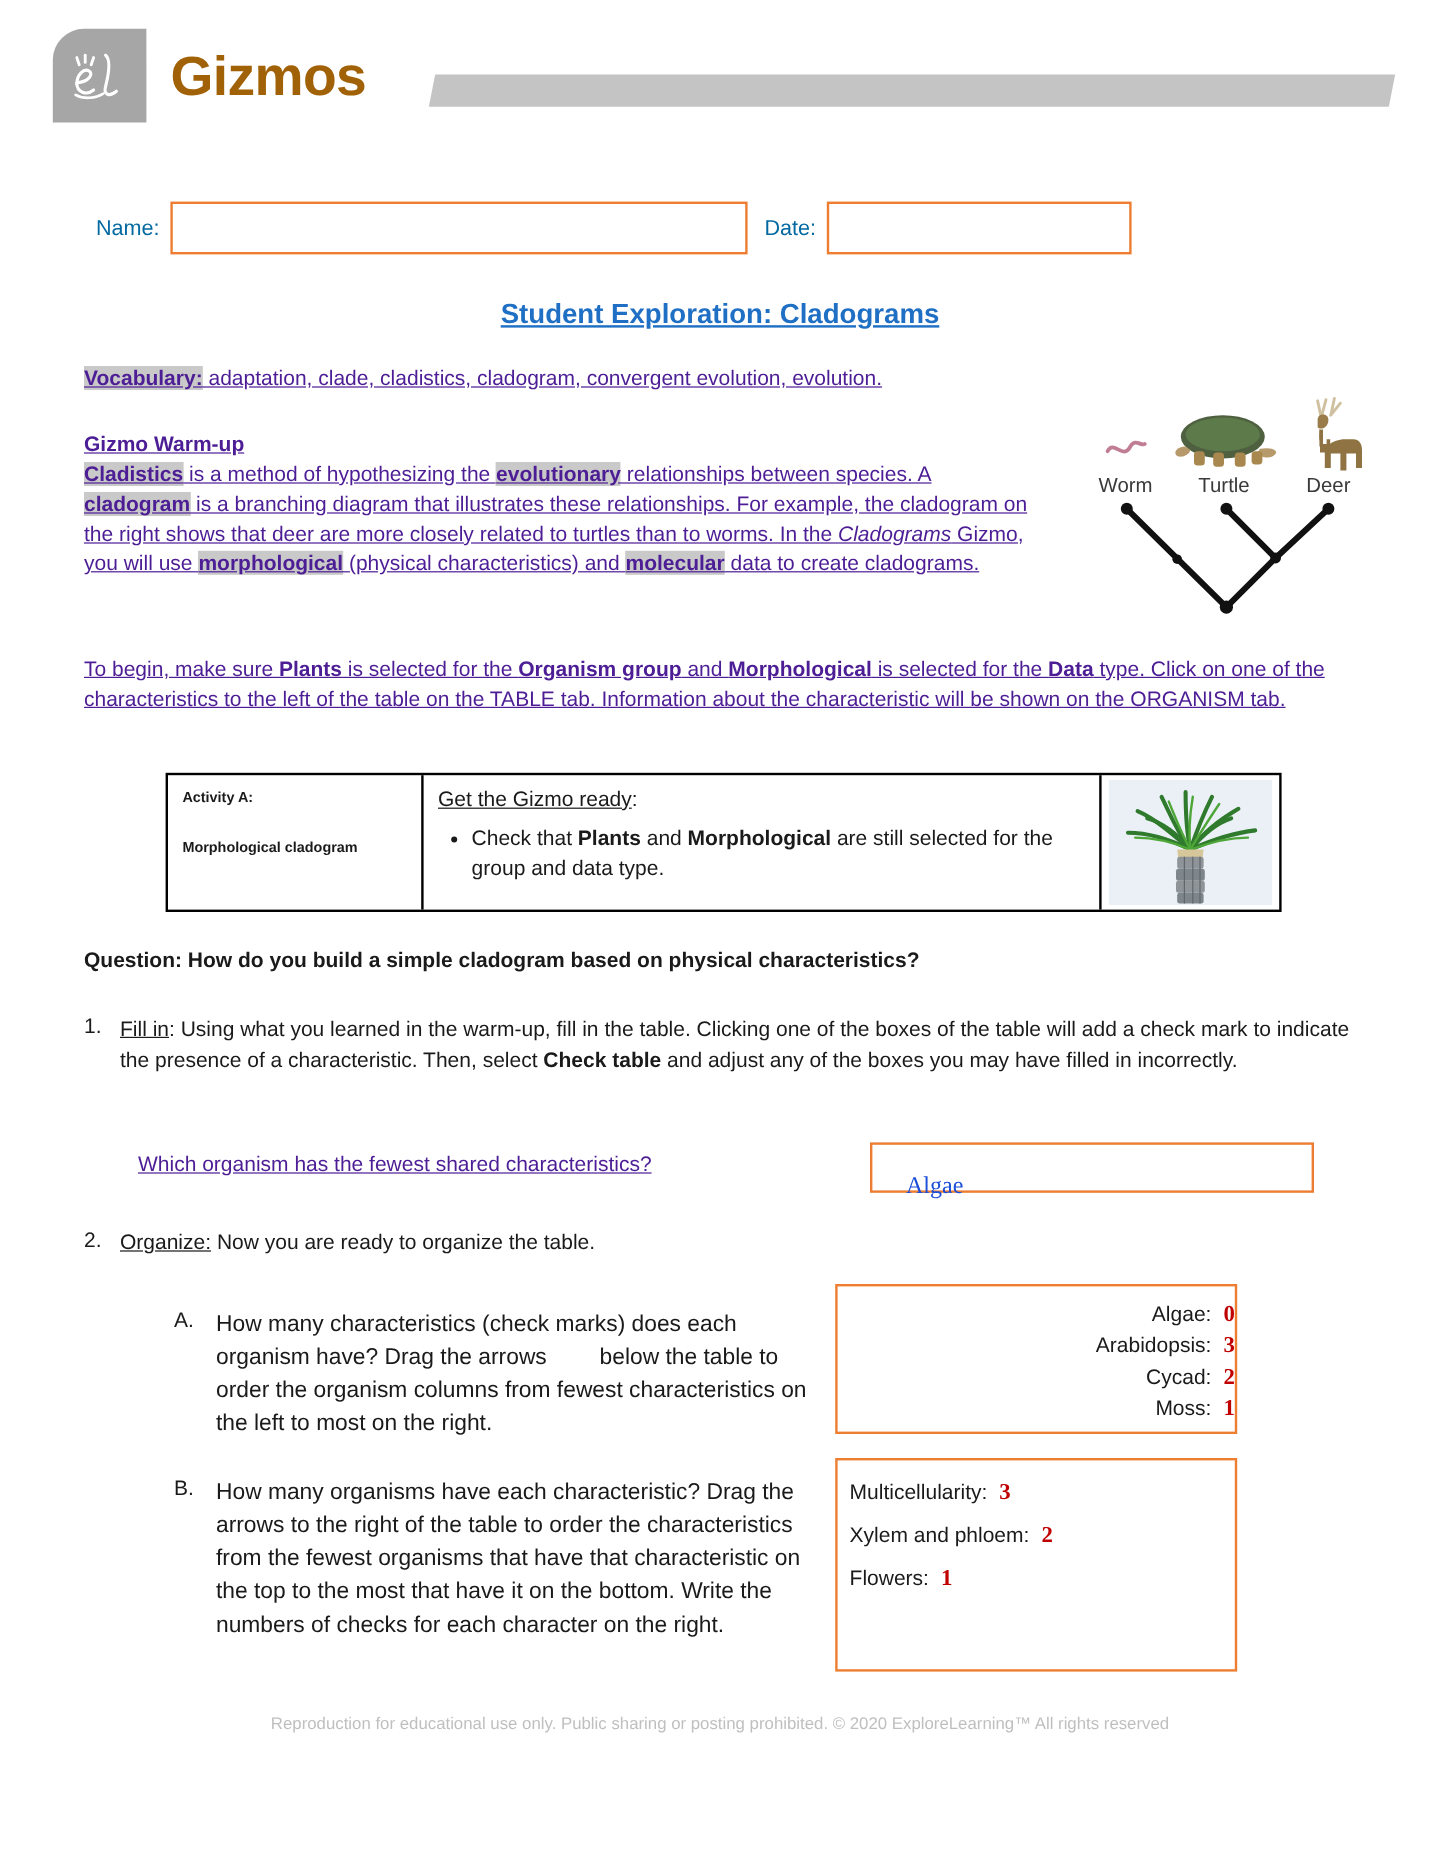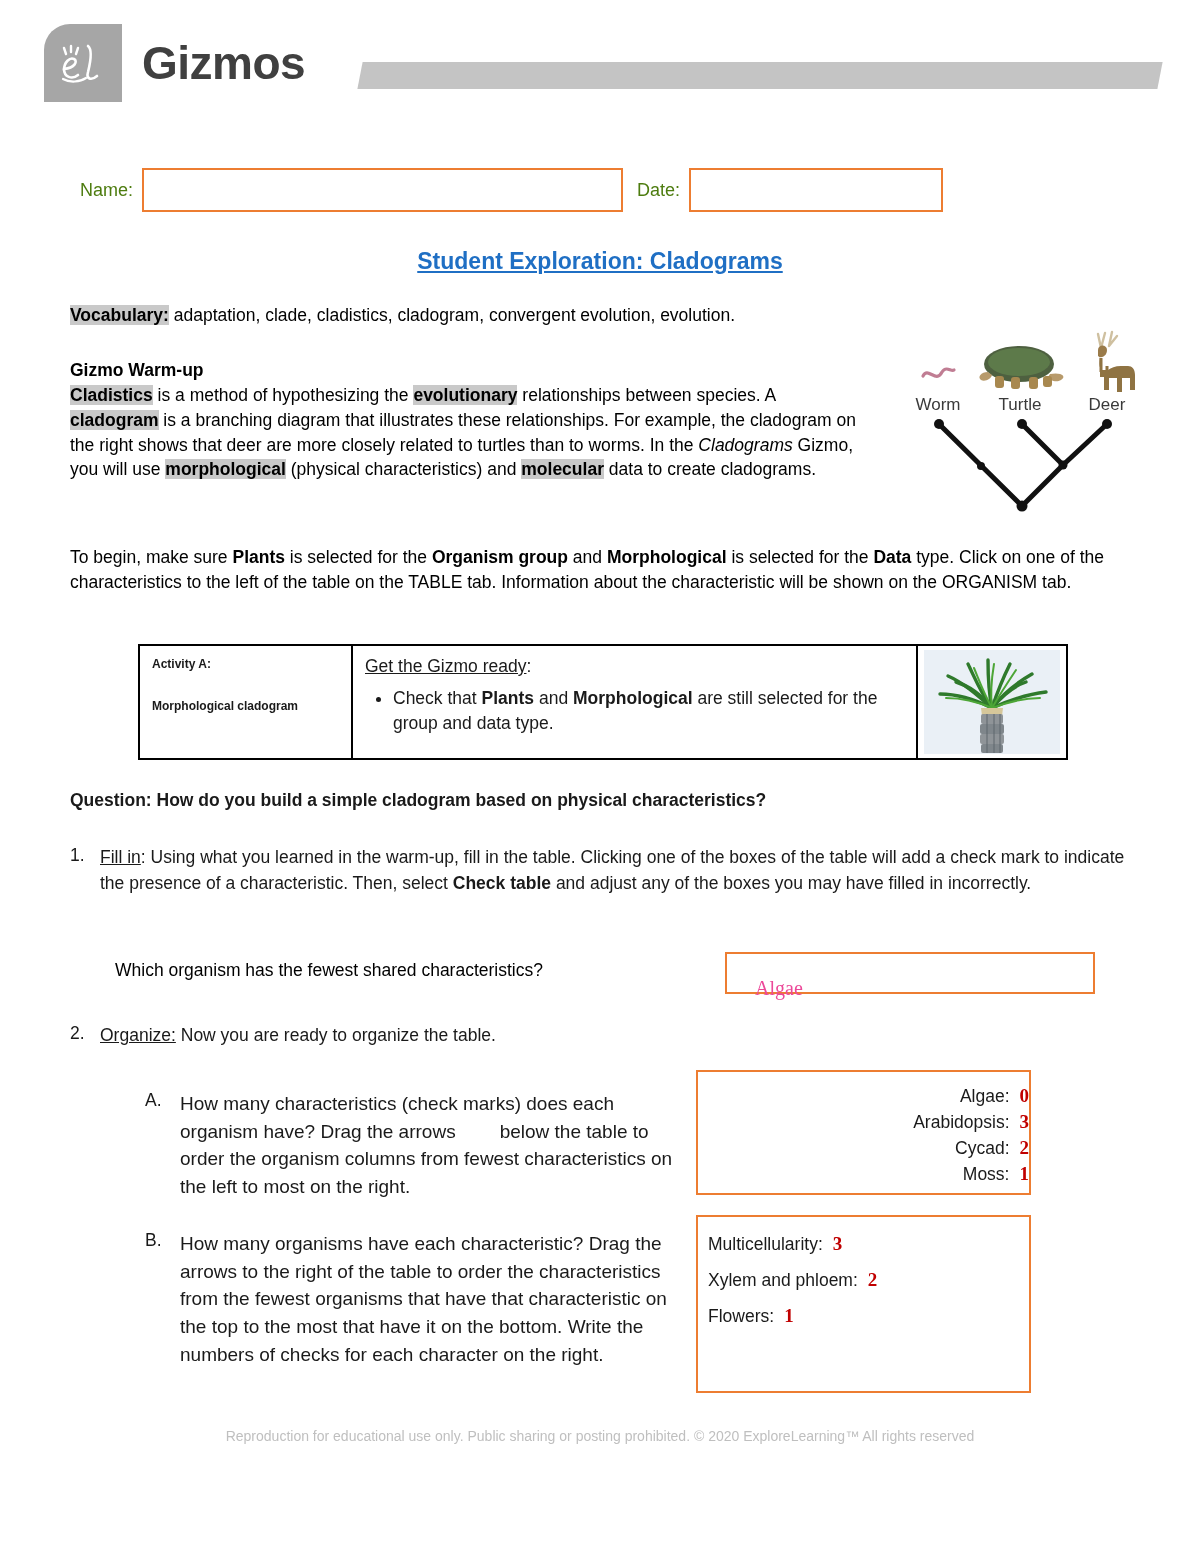--- a/index.html
+++ b/index.html
@@ -26,21 +26,21 @@
     width: 78px; height: 78px;
     background: #a6a6a6;
     border-top-left-radius: 26px;
   }
   .logo-mark svg { display:block; }
   .logo-word {
     position: absolute;
     left: 142px; top: 36px;
     font-size: 46px;
     font-weight: bold;
-    color: #404040;
+    color: #a16207;
     letter-spacing: -0.5px;
     font-family: "Liberation Sans", sans-serif;
   }
   .header-bar {
     position: absolute;
     left: 360px; top: 62px;
     width: 800px; height: 27px;
     background: #c4c4c4;
     transform: skewX(-11deg);
   }
@@ -48,21 +48,21 @@
   
   .namedate {
     position: absolute;
     left: 80px; top: 166px;
     width: 1040px; height: 48px;
     display: flex;
     align-items: center;
   }
   .nd-label {
     font-size: 18px;
-    color: #4d7c0f;
+    color: #0369a1;
     padding-right: 9px;
     white-space: nowrap;
   }
   .nd-box {
     height: 44px;
     border: 2px solid #ED7D31;
     background: #ffffff;
   }
   .nd-box.name { width: 481px; }
   .nd-box.date { width: 254px; }
@@ -74,21 +74,21 @@
     left: 0; top: 248px;
     width: 1200px;
     text-align: center;
     font-size: 23px;
     font-weight: bold;
     color: #1F6FC4;
     text-decoration: underline;
   }
 
   
-  .txt { font-size: 17.5px; line-height: 1.42; color: #000000; }
+  .txt { font-size: 17.5px; line-height: 1.42; color: #4c1d95; text-decoration: underline; }
   .b { font-weight: bold; }
   .hl { background: #c9c9c9; font-weight: bold; }
   .it { font-style: italic; }
 
   .vocab {
     position: absolute;
     left: 70px; top: 303px;
     width: 1060px;
   }
 
@@ -180,21 +180,21 @@
     position: absolute;
     left: 725px; top: 952px;
     width: 370px; height: 42px;
     border: 2px solid #ED7D31;
     background: #fff;
     display: flex;
     align-items: center;
     padding-left: 28px;
   }
   .ans-red {
-    color: #ec4899;
+    color: #1d4ed8;
     font-family: "Liberation Serif", serif;
     font-size: 20px;
     margin-top: 30px;
   }
 
   .item2 {
     position: absolute;
     left: 70px; top: 1023px;
     width: 700px;
     display: flex;

